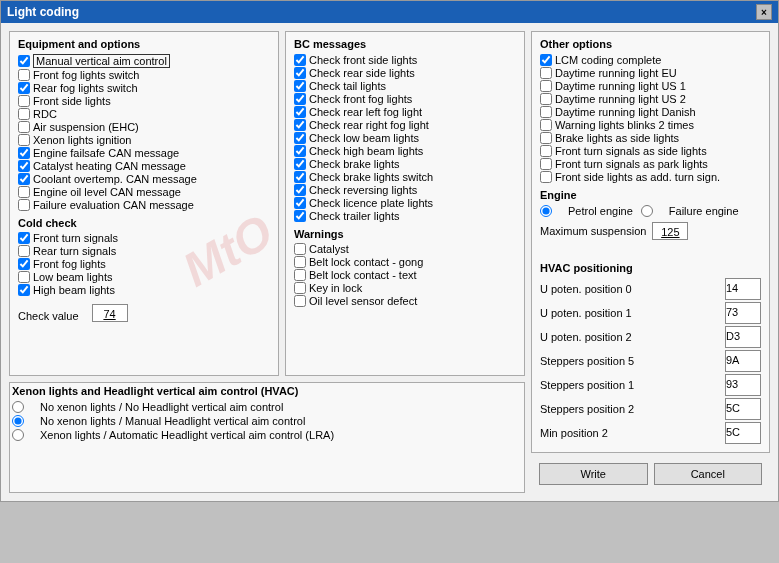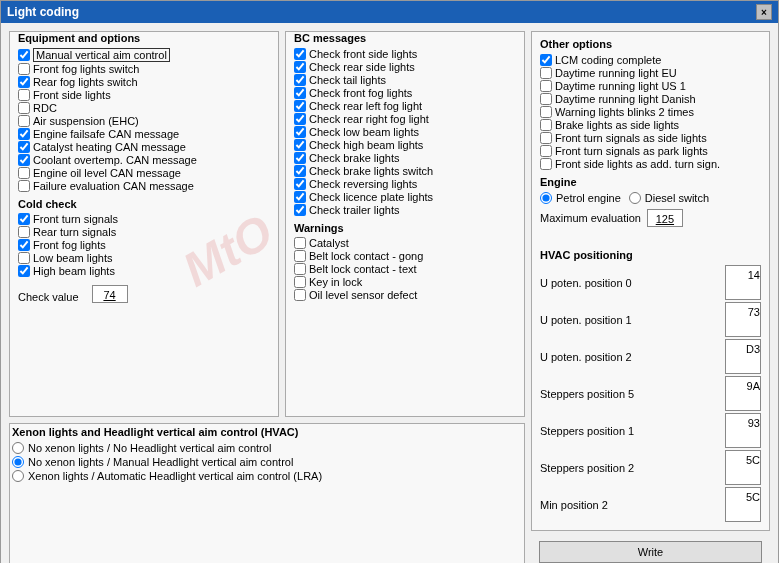--- a/index.html
+++ b/index.html
@@ -42,21 +42,21 @@
     .window-body {
       padding: 8px;
       display: grid;
       grid-template-columns: 270px 240px 1fr;
       grid-template-rows: auto auto;
       gap: 6px;
     }
     .panel {
       border: 1px solid #aaa;
       background: #f8f8f8;
-      padding: 0 8px;
+      padding: 6px 8px;
     }
     .panel-title {
       font-weight: bold;
       margin-bottom: 4px;
       font-size: 11px;
     }
     .checkbox-item {
       display: flex;
       align-items: center;
       margin-bottom: 1px;
@@ -100,21 +100,21 @@
     }
     .bottom-row {
       grid-column: 1 / 3;
       border: 1px solid #aaa;
       background: #f8f8f8;
       padding: 2px;
     }
     .radio-item {
       display: flex;
       align-items: flex-start;
-      gap: 4px;
+      gap: 16px;
       margin-bottom: 2px;
     }
     .radio-item input[type="radio"] {
       width: 12px;
       height: 12px;
       margin: 0;
       cursor: pointer;
     }
     .radio-item label {
       font-size: 11px;
@@ -144,35 +144,35 @@
       justify-content: space-between;
       margin-bottom: 2px;
     }
     .hvac-row span {
       font-size: 11px;
     }
     .hvac-value {
       border: 1px solid #888;
       background: white;
       width: 36px;
-      height: 35px;
-      text-align: right;
+      height: 22px;
+      text-align: left;
       font-size: 11px;
       line-height: 18px;
     }
     .max-temp-row {
       display: flex;
       align-items: center;
       gap: 6px;
       margin-top: 3px;
       font-size: 11px;
     }
     .buttons-panel {
       display: flex;
-      flex-direction: column;
+      flex-direction: row;
       gap: 6px;
       margin-top: auto;
       padding: 4px 8px 8px;
     }
     .action-btn {
       width: 100%;
       padding: 4px 0;
       font-size: 11px;
       background: #e0e0e0;
       border: 1px solid #888;
@@ -230,20 +230,24 @@
           </div>
           <div class="checkbox-item">
             <input type="checkbox" style="">
             <label>RDC</label>
           </div>
           <div class="checkbox-item">
             <input type="checkbox" style="">
             <label>Air suspension (EHC)</label>
           </div>
           <div class="checkbox-item">
+            <input type="checkbox" style="">
+            <label>Xenon lights ignition</label>
+          </div>
+          <div class="checkbox-item">
             <input type="checkbox" checked="" style="">
             <label>Engine failsafe CAN message</label>
           </div>
           <div class="checkbox-item">
             <input type="checkbox" checked="" style="">
             <label>Catalyst heating CAN message</label>
           </div>
           <div class="checkbox-item">
             <input type="checkbox" checked="" style="">
             <label>Coolant overtemp. CAN message</label>
@@ -375,20 +379,24 @@
               <input type="checkbox" checked="" style="">
               <label>LCM coding complete</label>
             </div>
             <div class="checkbox-item">
               <input type="checkbox" style="">
               <label>Daytime running light EU</label>
             </div>
             <div class="checkbox-item">
               <input type="checkbox" style="">
               <label>Daytime running light US 1</label>
+            </div>
+            <div class="checkbox-item">
+              <input type="checkbox" style="">
+              <label>Daytime running light US 2</label>
             </div>
             <div class="checkbox-item">
               <input type="checkbox" style="">
               <label>Daytime running light Danish</label>
             </div>
             <div class="checkbox-item">
               <input type="checkbox" style="">
               <label>Warning lights blinks 2 times</label>
             </div>
             <div class="checkbox-item">
@@ -410,25 +418,25 @@
           </div>
         <div class="engine-section">
           <div class="panel-title">Engine</div>
           <div class="engine-row">
             <div class="radio-item">
               <input type="radio" name="engine" checked="" style="">
               <label>Petrol engine</label>
             </div>
             <div class="radio-item">
               <input type="radio" name="engine" style="">
-              <label>Diesel switch</label>
+              <label>Failure engine</label>
             </div>
           </div>
           <div class="max-temp-row">
-            <span>Maximum evaluation</span>
+            <span>Maximum suspension</span>
             <div class="value-box">125</div>
           </div>
         </div>
         <div class="hvac-section">
           <div class="panel-title">HVAC positioning</div>
           <div id="hvac-rows">
               <div class="hvac-row">
                 <span>U poten. position 0</span>
                 <div class="hvac-value">14</div>
               </div>

